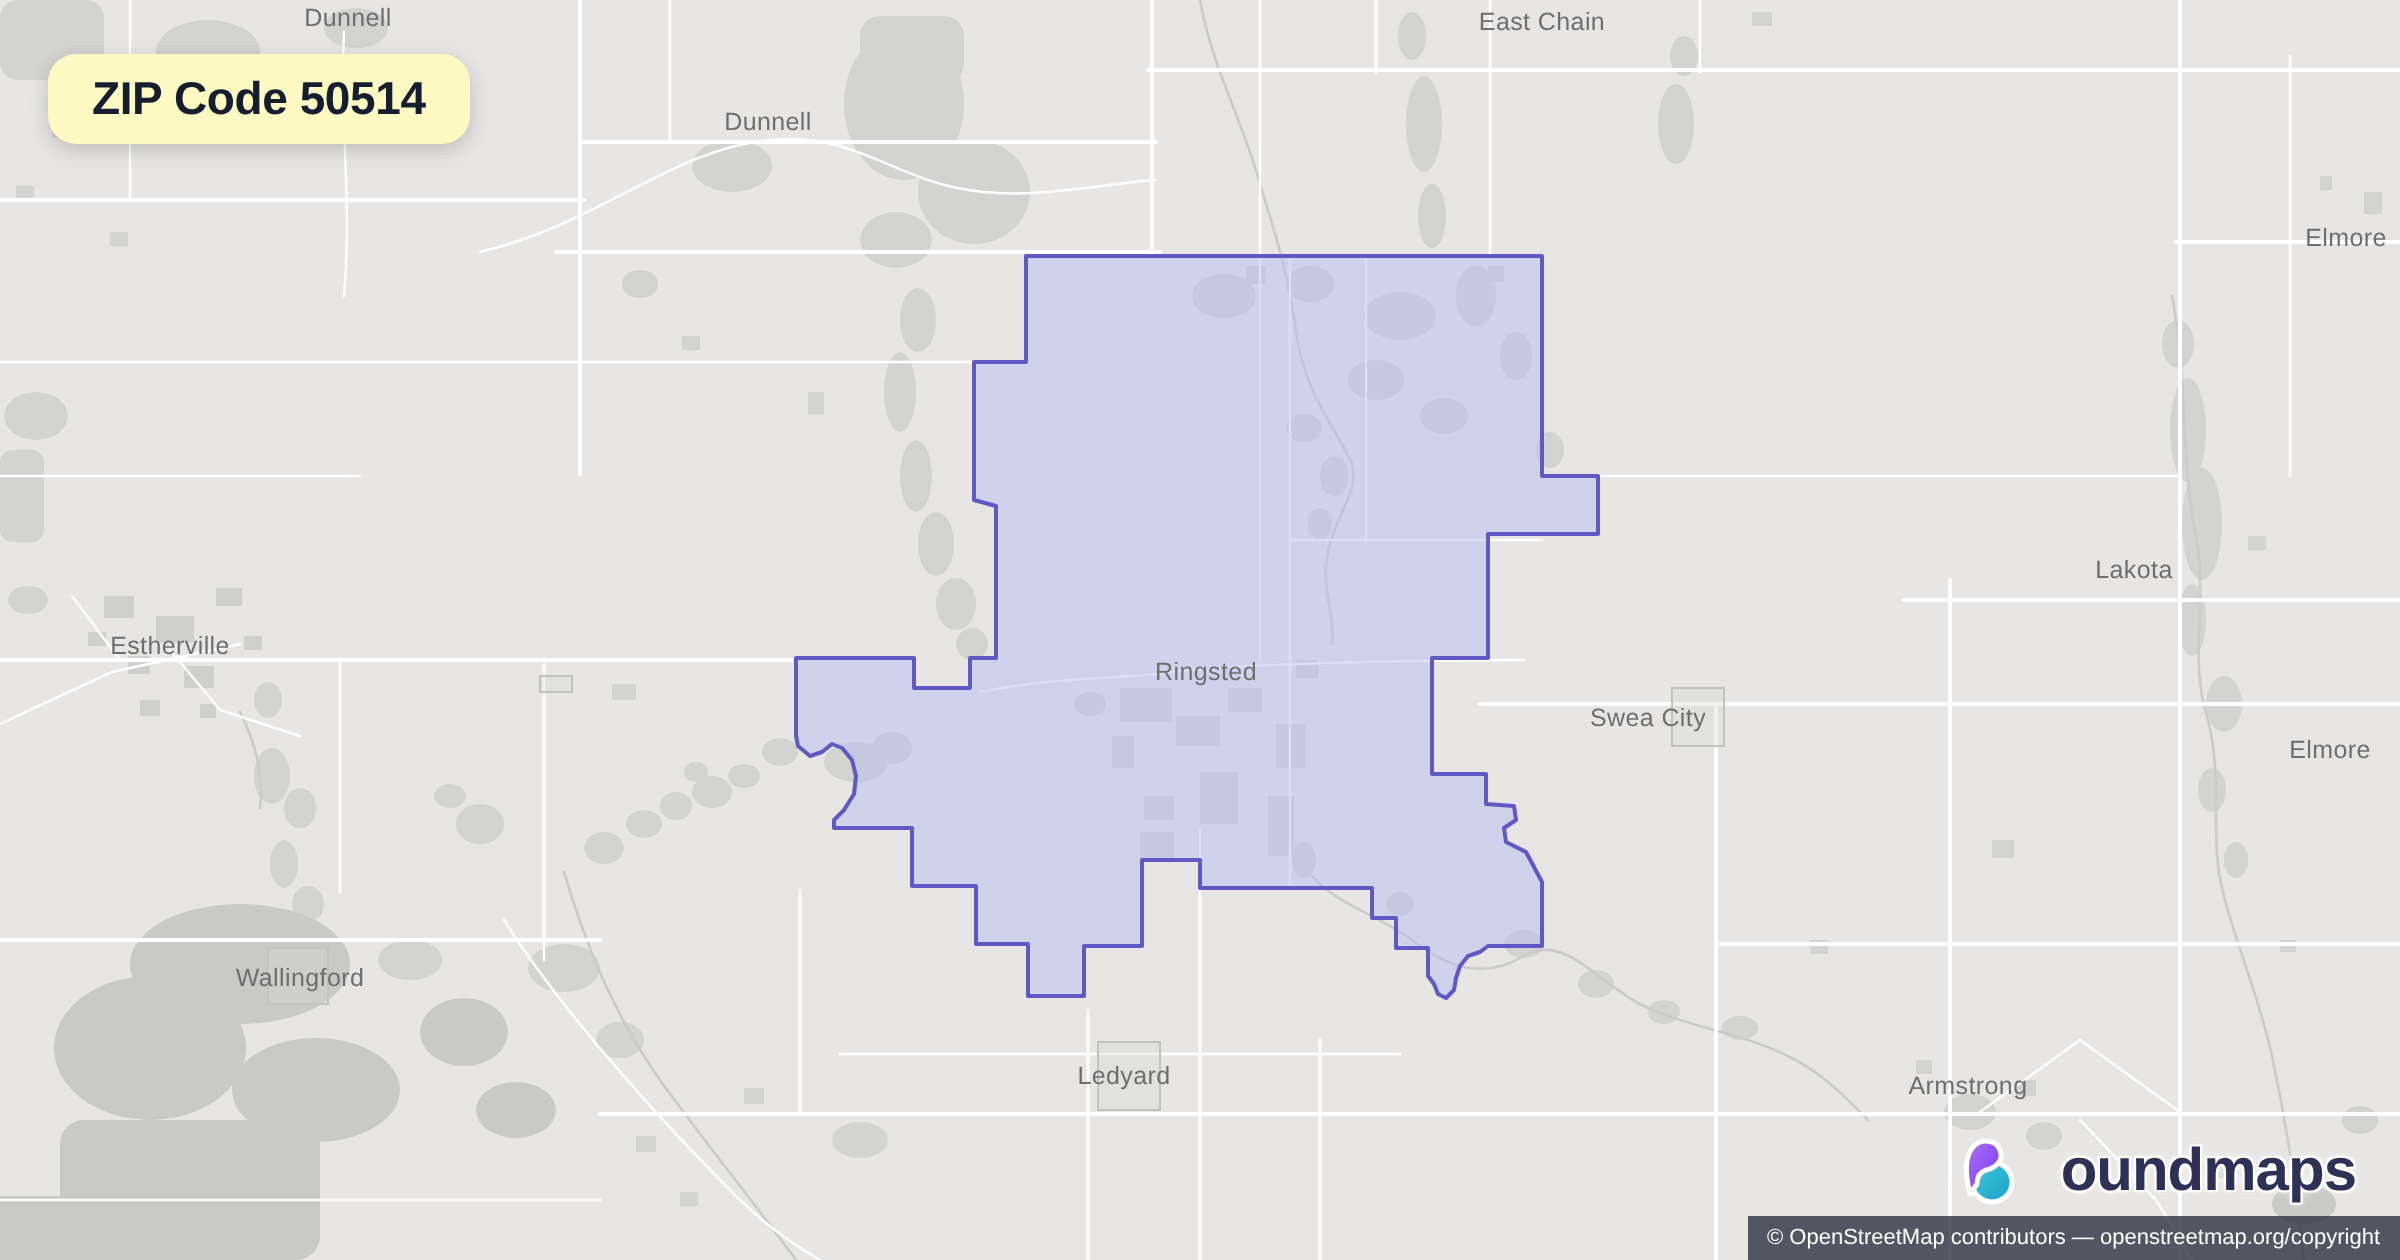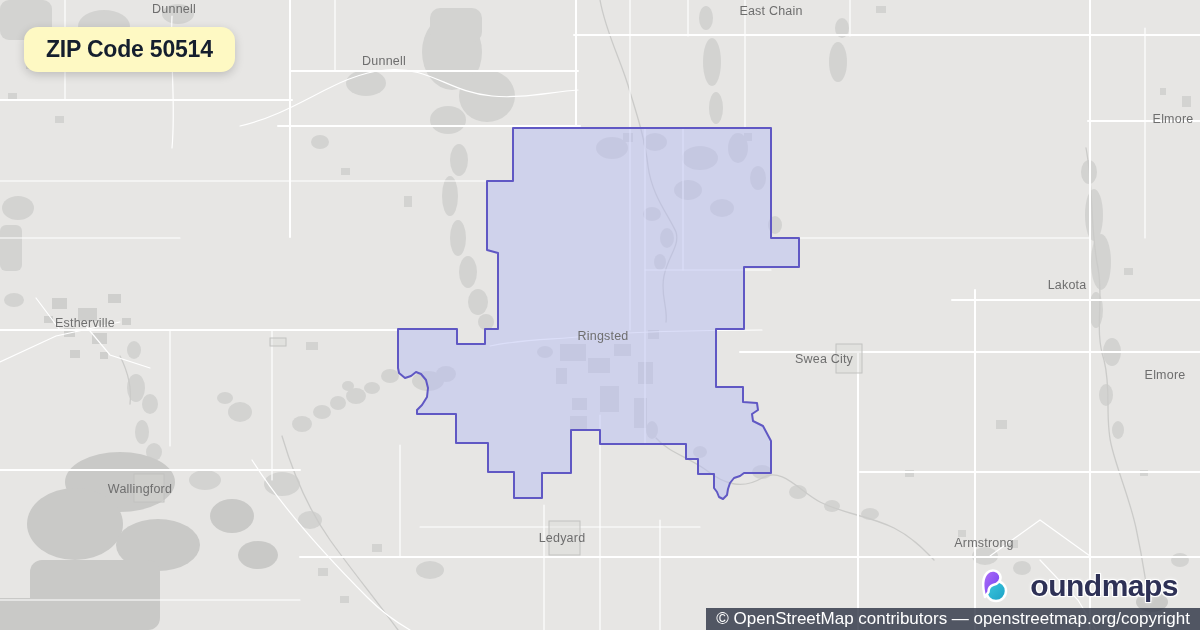--- a/index.html
+++ b/index.html
@@ -15,21 +15,21 @@
   .citybox{fill:rgba(214,214,212,0.35);stroke:#c2c2c0;stroke-width:1;}
   .town-label{position:absolute;transform:translate(-50%,-50%);font-size:12.5px;
     color:#6e6e6e;letter-spacing:0.2px;white-space:nowrap;}
   .badge{position:absolute;left:24px;top:27px;background:#fef9c3;border-radius:14px;
     padding:9px 22px;box-shadow:0 3px 10px rgba(0,0,0,0.18);}
   .badge-text{font-size:23px;font-weight:bold;color:#141e2e;letter-spacing:-0.2px;}
   .logo{position:absolute;right:22px;bottom:26px;display:flex;align-items:center;gap:18px;margin-top:46px;}
   .logo-text{font-size:30px;font-weight:bold;color:#2e3156;letter-spacing:-0.5px;
     text-shadow:0 0 4px #fff,0 0 2px #fff,1px 1px 0 #fff,-1px -1px 0 #fff,1px -1px 0 #fff,-1px 1px 0 #fff;}
   .attribution{position:absolute;right:0;bottom:0;height:22px;display:flex;align-items:center;
-    background:rgba(44,50,66,0.8);color:#ffffff;font-size:17px;padding:0 10px;}
+    background:rgba(44,50,66,0.8);color:#ffffff;font-size:11px;padding:0 10px;}
 </style>
 </head>
 <body>
 
 <div class="stage">
 
   <svg class="map-svg" viewBox="0 0 1200 630">
     <rect x="0" y="0" width="1200" height="630" fill="#e7e6e4"></rect>
 
     <g>
@@ -233,21 +233,21 @@
   <div>
     <div class="town-label" style="left:174px;top:9px">Dunnell</div>
     <div class="town-label" style="left:384px;top:61px">Dunnell</div>
     <div class="town-label" style="left:771px;top:11px">East Chain</div>
     <div class="town-label" style="left:1173px;top:119px">Elmore</div>
     <div class="town-label" style="left:85px;top:323px">Estherville</div>
     <div class="town-label" style="left:1067px;top:285px">Lakota</div>
     <div class="town-label" style="left:824px;top:359px">Swea City</div>
     <div class="town-label" style="left:603px;top:336px">Ringsted</div>
     <div class="town-label" style="left:1165px;top:375px">Elmore</div>
-    <div class="town-label" style="left:140px;top:489px">Wallingford</div>
+    <div class="town-label" style="left:150px;top:489px">Wallingford</div>
     <div class="town-label" style="left:562px;top:538px">Ledyard</div>
     <div class="town-label" style="left:984px;top:543px">Armstrong</div>
   </div>
 
   <div class="badge">
     <span class="badge-text">ZIP Code 50514</span>
   </div>
 
   <div class="logo">
     <span style="display:inline-block;line-height:0;">

